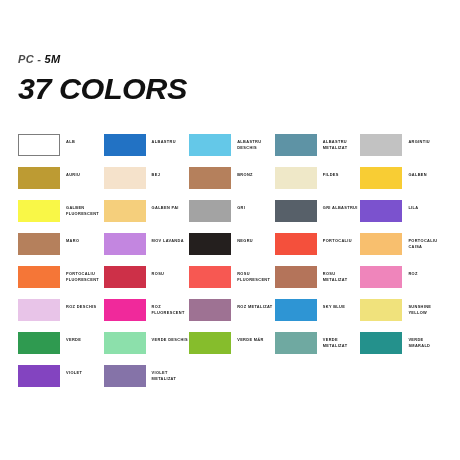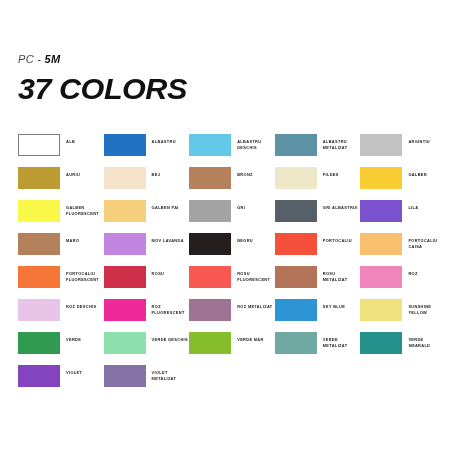--- a/index.html
+++ b/index.html
@@ -36,21 +36,21 @@
     line-height: 1;
   }
   .ref-code {
     color: #111111;
     font-weight: 900;
     font-style: italic;
     margin-top: 40px;
   }
   .ref-prefix {
     color: #4a4a4a;
-    font-weight: 400;
+    font-weight: 700;
     font-style: italic;
   }
   .title {
     margin-top: 9px;
     font-size: 30px;
     font-weight: 900;
     font-style: italic;
     letter-spacing: -0.5px;
     color: #111111;
     line-height: 1;

